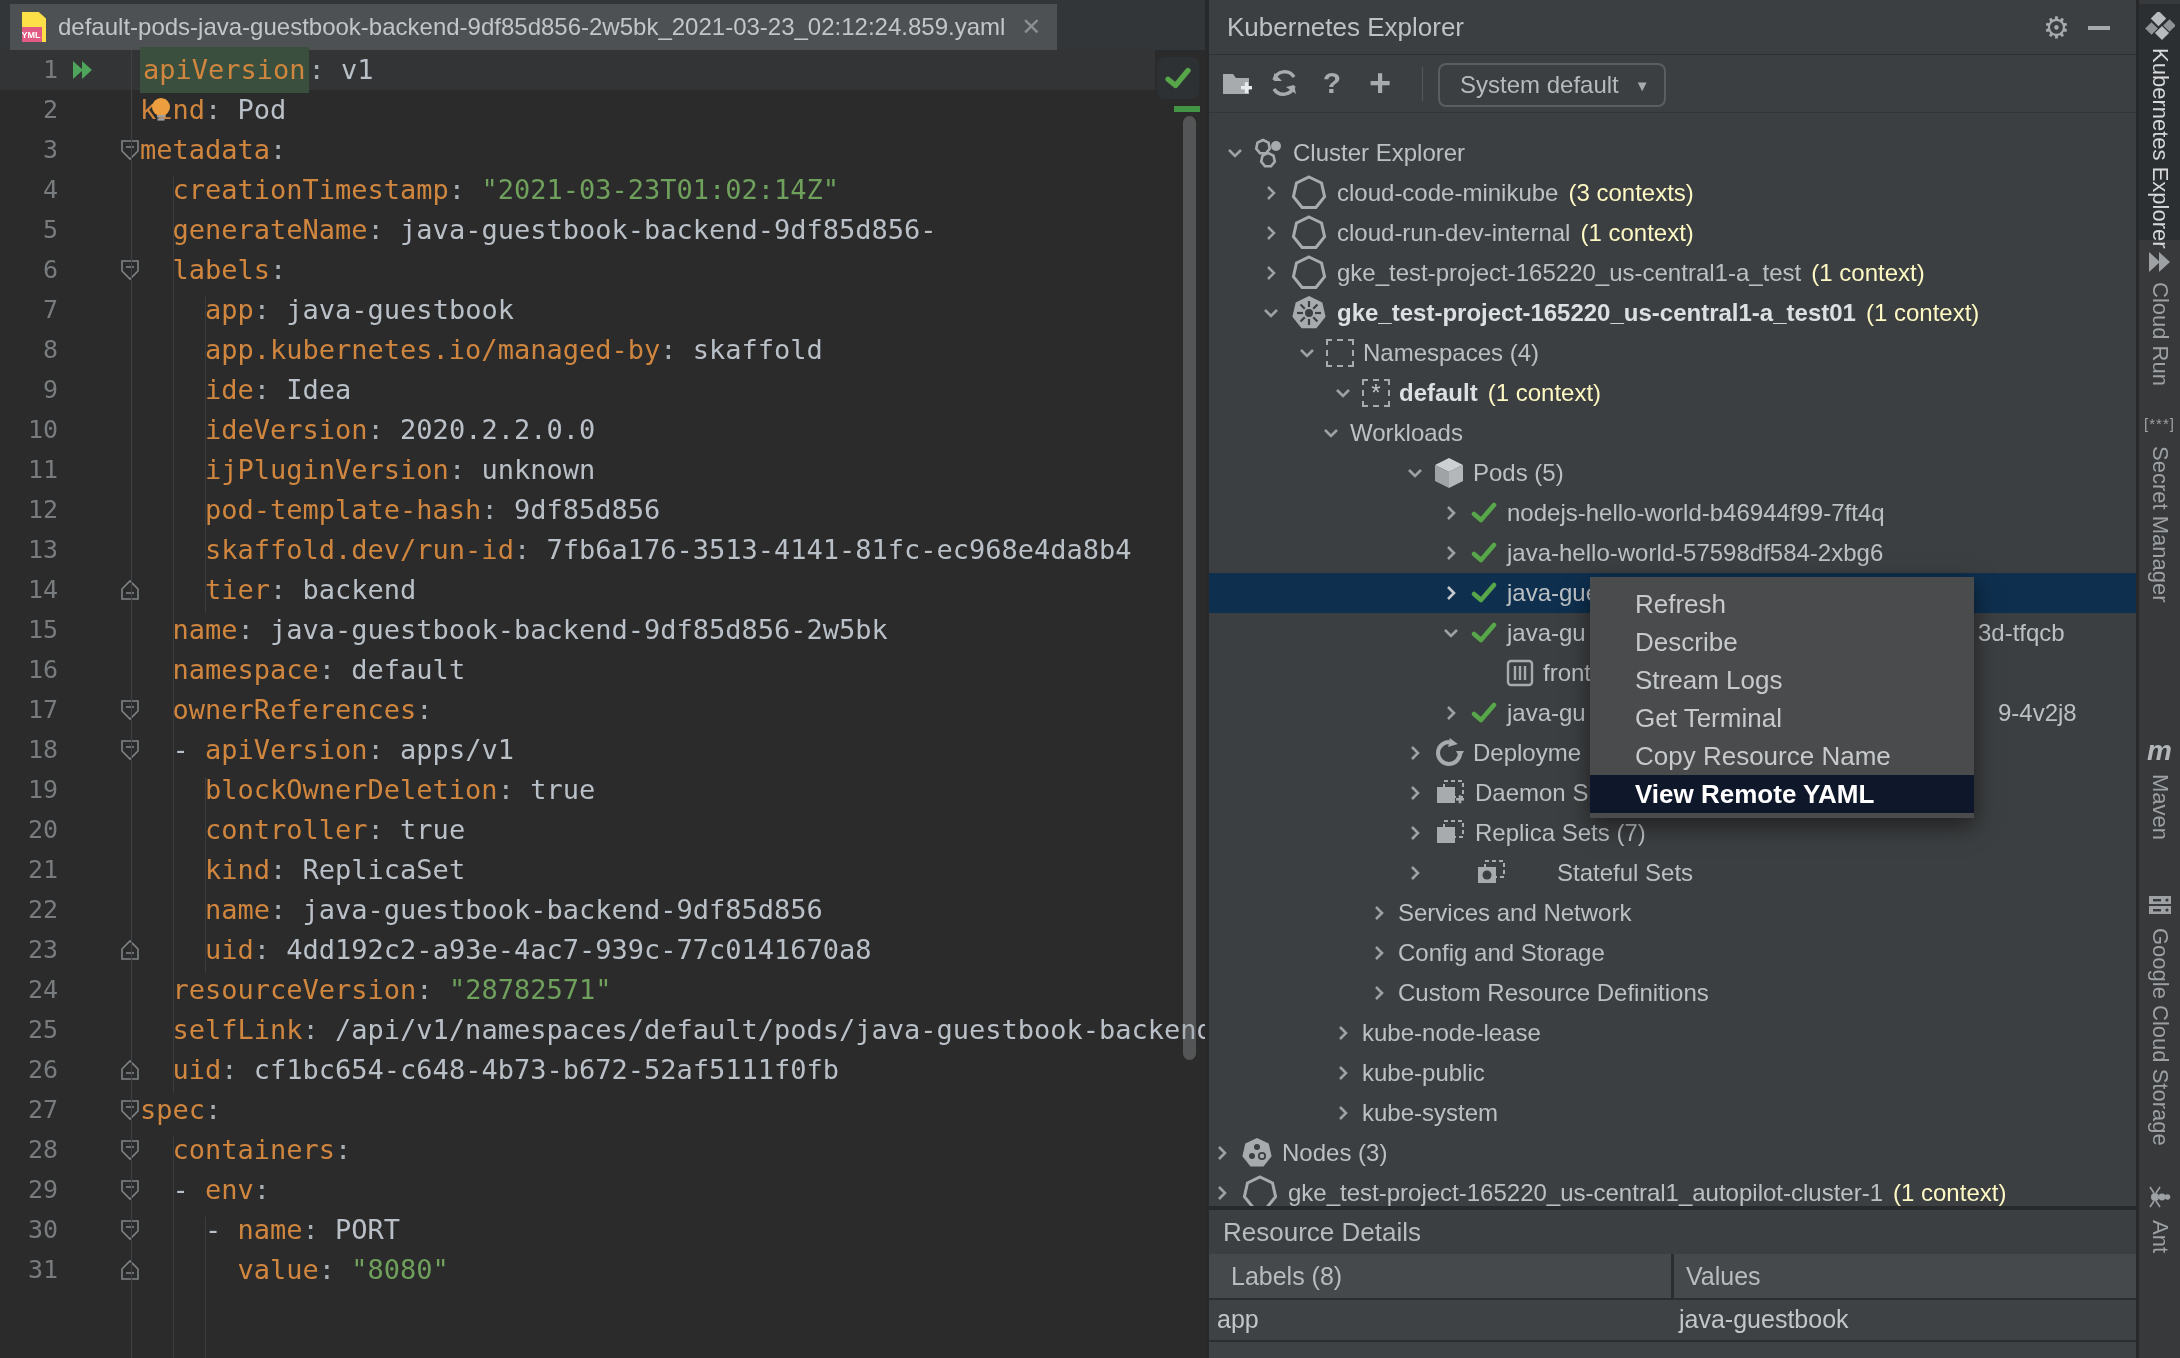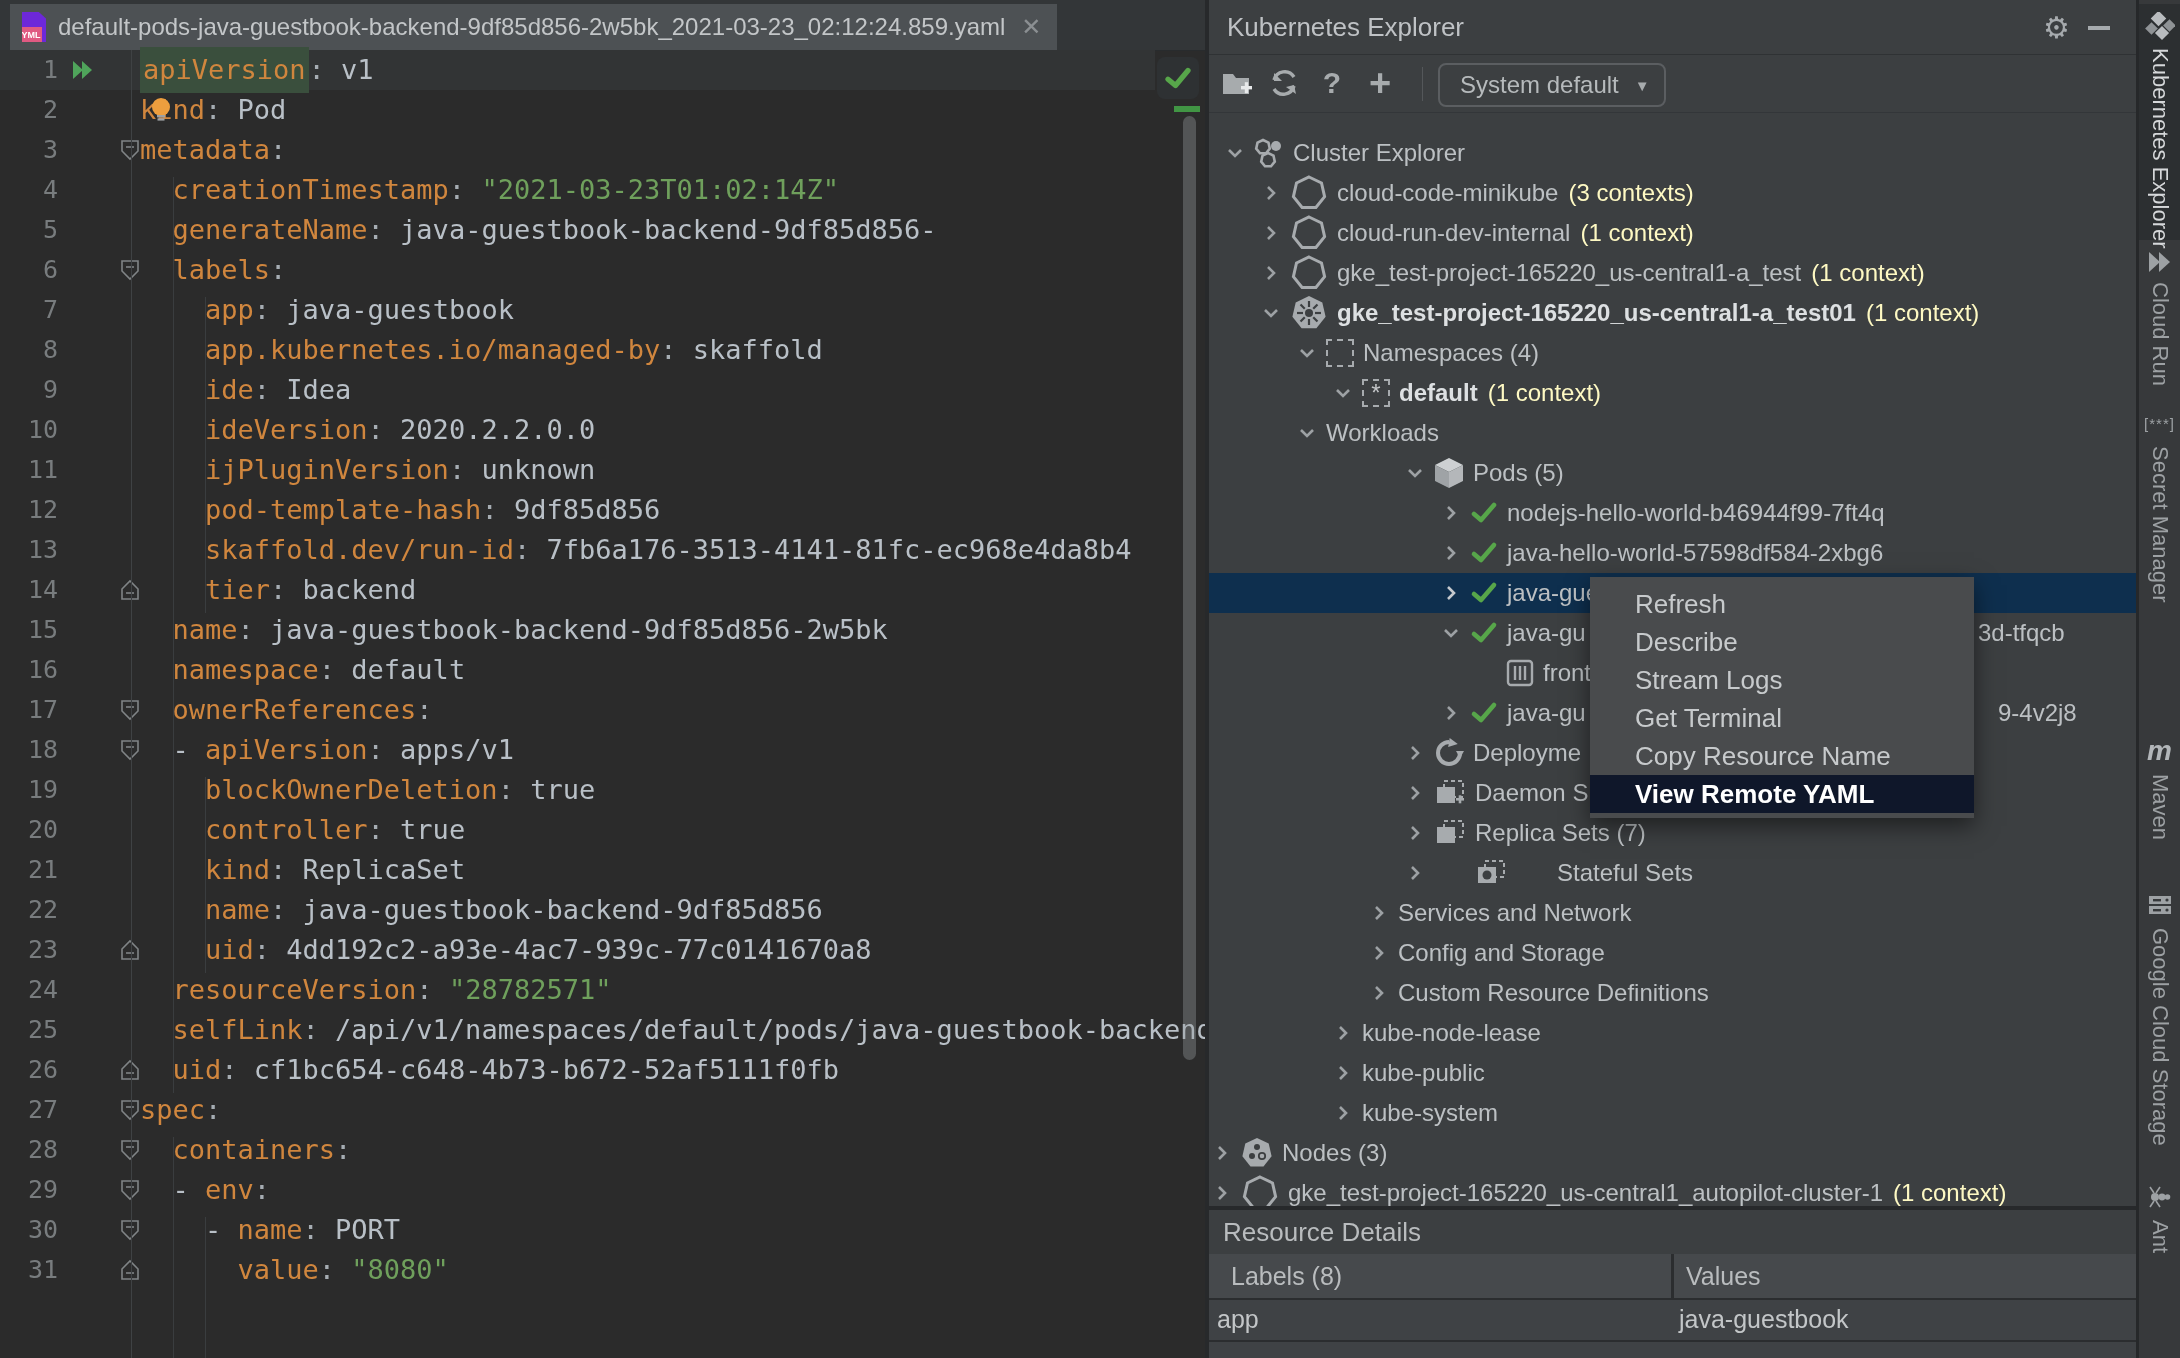--- a/index.html
+++ b/index.html
@@ -3,21 +3,21 @@
 <meta charset="utf-8">
 <style>
   html,body{margin:0;padding:0;background:#1e1f21;}
   #stage{position:relative;width:2180px;height:1358px;overflow:hidden;
          font-family:"Liberation Sans",sans-serif;background:#3c3f41;}
   
   #editor{position:absolute;left:0;top:0;width:1205px;height:1358px;background:#2b2b2b;overflow:hidden;}
   #tabbar{position:absolute;left:0;top:0;width:100%;height:50px;background:#333638;border-bottom:1px solid #282b2d;}
   #tab{position:absolute;left:10px;top:4px;height:46px;background:#4d5154;display:flex;align-items:center;
        padding:0 16px 0 12px;color:#c3c6c8;font-size:24px;}
-  #tab .yml-icon{width:24px;height:30px;margin-right:12px;position:relative;background:#6d28d9;
+  #tab .yml-icon{width:24px;height:30px;margin-right:12px;position:relative;background:#fde047;
        clip-path:polygon(0 0,70% 0,100% 22%,100% 100%,0 100%);}
   #tab .yml-icon i{position:absolute;left:-2px;bottom:0px;width:22px;height:15px;background:#e05a82;
        font-style:normal;color:#fff;font-size:9px;font-weight:bold;display:flex;align-items:center;justify-content:center;}
   #tab .close{margin-left:16px;color:#8b8f92;font-size:24px;}
   #editor-lines{position:absolute;left:0;top:50px;width:100%;}
   .eline{position:relative;height:40px;white-space:pre;}
   .eline.caret{background:linear-gradient(to right,#323435 1155px,rgba(0,0,0,0) 1155px);}
   .lnum{position:absolute;left:0;top:0;width:58px;text-align:right;color:#787c7e;
         font:25px "DejaVu Sans Mono",monospace;line-height:40px;}
   .gslot{position:absolute;left:70px;top:0;width:30px;height:40px;display:flex;align-items:center;}
@@ -319,21 +319,21 @@
             <svg width="22" height="22" viewBox="0 0 22 22">
               <path d="M5 8 L11 14 L17 8" stroke="#9da1a4" stroke-width="2.6" fill="none"></path>
             </svg>
           </span>
           <span class="ticon">
             <span style="display:flex;width:24px;height:24px;border:2.4px dashed #a7abae;align-items:center;justify-content:center;color:#c3c6c8;font-size:24px;line-height:24px;">*</span>
           </span>
           <span class="lab b">default</span>
           <span class="dim">(1 context)</span>
         </div>
-        <div class="trow" style="padding-left: 85px;">
+        <div class="trow" style="padding-left: 109px;">
           <span class="chev">
             <svg width="22" height="22" viewBox="0 0 22 22">
               <path d="M5 8 L11 14 L17 8" stroke="#9da1a4" stroke-width="2.6" fill="none"></path>
             </svg>
           </span>
           <span class="lab">Workloads</span>
         </div>
         <div class="trow" style="padding-left: 193px;">
           <span class="chev">
             <svg width="22" height="22" viewBox="0 0 22 22">

